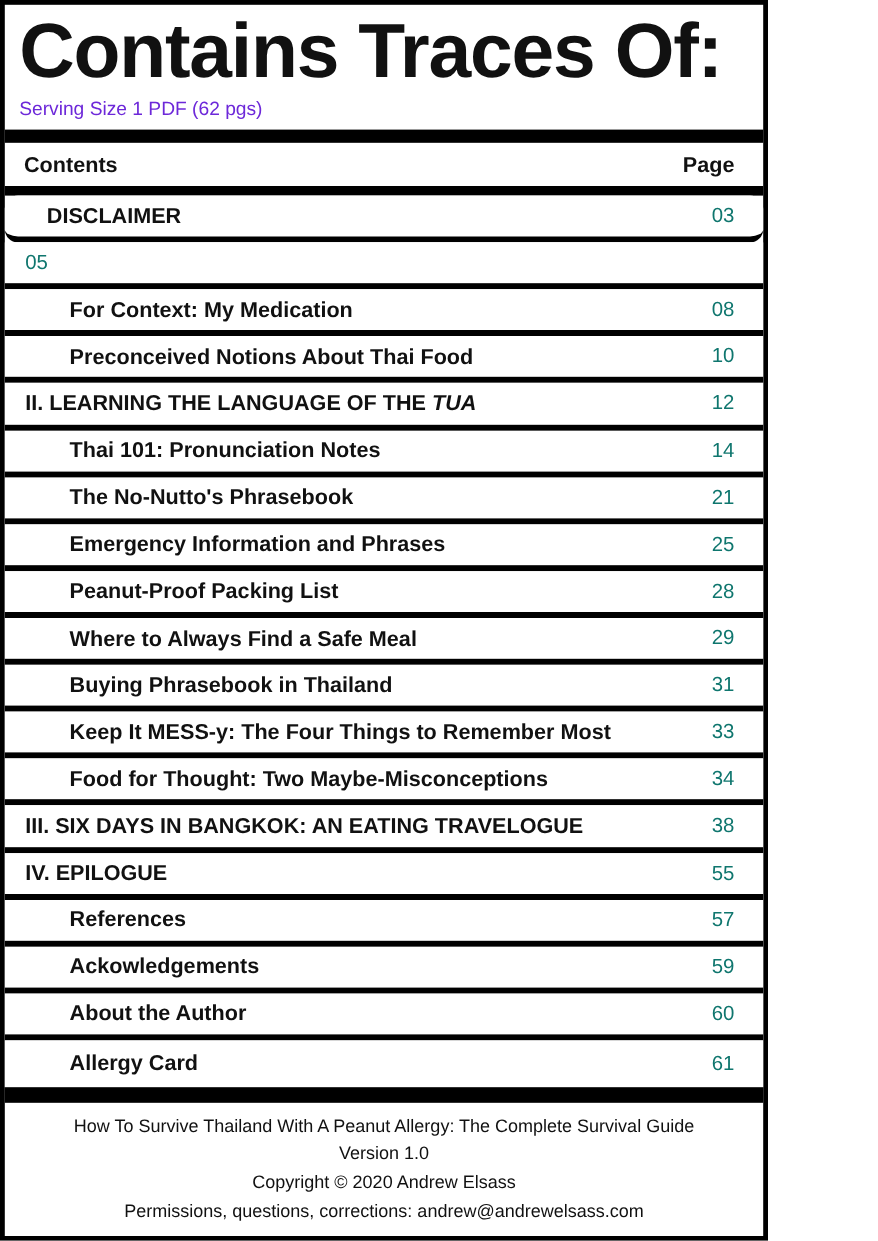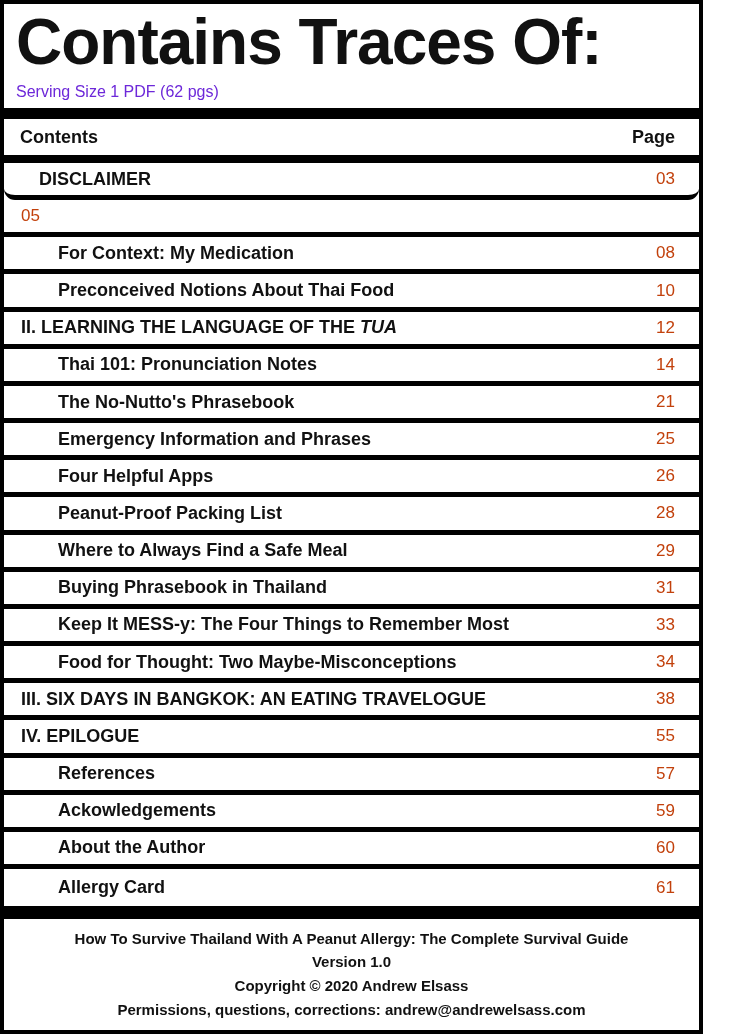--- a/index.html
+++ b/index.html
@@ -4,21 +4,21 @@
 <style>
   * { margin: 0; padding: 0; box-sizing: border-box; }
   html, body { background: #ffffff; }
   body {
     width: 732px; height: 1034px;
     font-family: "Liberation Sans", sans-serif;
     color: #111111;
     overflow: hidden;
   }
   .label {
-    width: 703px; height: 1034px;
+    width: 640px; height: 1034px;
     border: 4px solid #000000;
     background: #ffffff;
     display: flex;
     flex-direction: column;
   }
   
   .header { padding: 6px 12px 0 12px; height: 104px; flex: 0 0 auto; }
   .title {
     font-size: 64px;
     font-weight: bold;
@@ -59,35 +59,35 @@
     padding-right: 24px;
     background: #ffffff;
     flex: 1 1 auto;
   }
   .row:last-child { border-bottom: 0; }
   .row-title { font-size: 18px; font-weight: bold; white-space: nowrap; }
   .row-title .italic { font-style: italic; }
   .indent-0 { padding-left: 17px; }
   .indent-1 { padding-left: 35px; border-radius: 11px; }
   .indent-2 { padding-left: 54px; }
-  .row-page { font-size: 17px; font-weight: normal; color: #c2410c; }
+  .row-page { font-size: 17px; font-weight: normal; color: #0f766e; }
   
   .footer {
     height: 111px;
     display: flex;
     flex-direction: column;
     align-items: center;
     justify-content: center;
     gap: 5px;
     padding: 0 10px;
     flex: 0 0 auto;
   }
   .footer-line {
     font-size: 15px;
-    font-weight: bold;
+    font-weight: normal;
     text-align: left;
     line-height: 1.25;
     white-space: nowrap;
   }
 </style>
 </head>
 <body>
 
 <div class="label">
 
@@ -129,24 +129,20 @@
         <span class="row-title"><span>Thai 101: Pronunciation Notes</span></span>
         <span class="row-page">14</span>
       </div>
       <div class="row indent-2">
         <span class="row-title"><span>The No-Nutto's Phrasebook</span></span>
         <span class="row-page">21</span>
       </div>
       <div class="row indent-2">
         <span class="row-title"><span>Emergency Information and Phrases</span></span>
         <span class="row-page">25</span>
-      </div>
-      <div class="row indent-2">
-        <span class="row-title"><span>Four Helpful Apps</span></span>
-        <span class="row-page">26</span>
       </div>
       <div class="row indent-2">
         <span class="row-title"><span>Peanut-Proof Packing List</span></span>
         <span class="row-page">28</span>
       </div>
       <div class="row indent-2">
         <span class="row-title"><span>Where to Always Find a Safe Meal</span></span>
         <span class="row-page">29</span>
       </div>
       <div class="row indent-2">

